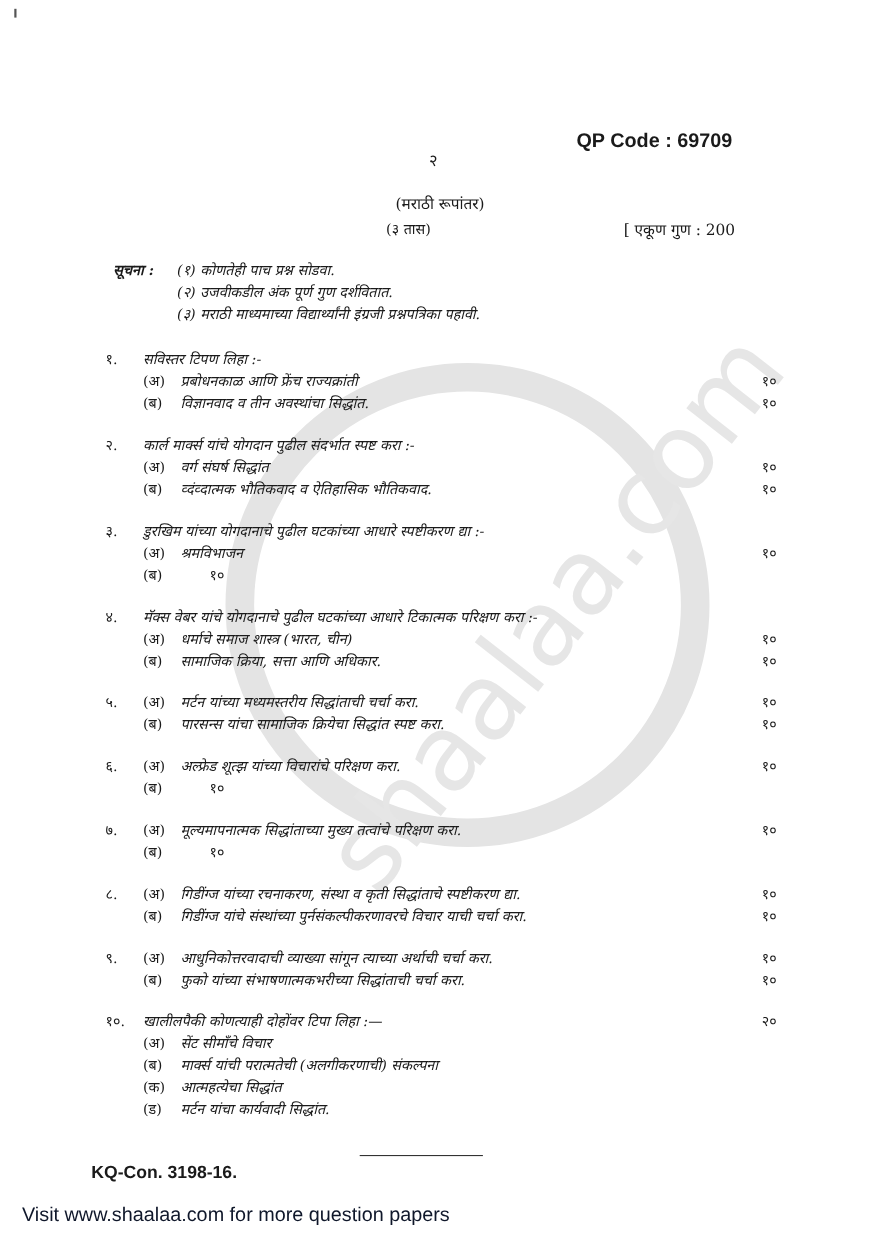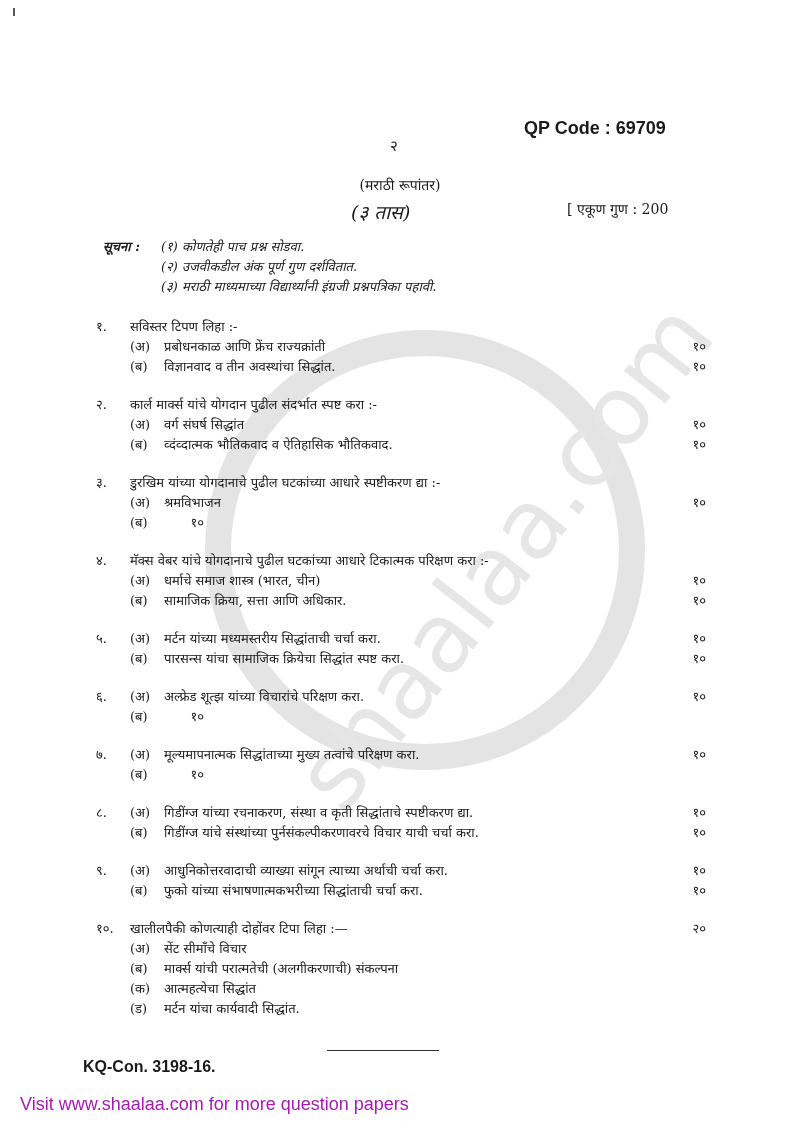--- a/index.html
+++ b/index.html
@@ -17,42 +17,42 @@
     font-family: "DejaVu Sans", sans-serif; font-size: 96px; color: #e6e6e6;
     transform: rotate(-52deg); transform-origin: center; pointer-events: none;
     white-space: nowrap;
   }
   .qp-code {
     position: absolute; left: 524px; top: 118px;
     font-family: "Liberation Sans", sans-serif; font-weight: bold; font-size: 18px;
   }
   .page-num { position: absolute; left: 390px; top: 135px; font-size: 15px; }
   .version { position: absolute; left: 0; width: 800px; top: 175px; text-align: center; font-size: 14px; }
-  .duration { position: absolute; left: 351px; top: 199px; font-size: 19px; font-style: italic; }
+  .duration { position: absolute; left: 351px; top: 199px; font-size: 13px; }
   .total { position: absolute; left: 567px; top: 199px; font-size: 14px; }
   .instructions { position: absolute; left: 103px; top: 237px; font-size: 13px; line-height: 20px; }
   .instr-label { font-weight: bold; display: inline-block; width: 58px; }
   .instr-row { white-space: nowrap; font-style: italic; }
   .instr-indent { padding-left: 58px; }
   .questions { position: absolute; left: 96px; top: 317px; width: 610px; font-size: 13px; }
   .q { margin-bottom: 18px; }
   .row { display: flex; align-items: baseline; height: 20px; white-space: nowrap; }
   .num { width: 34px; flex: none; }
   .sub-label { width: 34px; flex: none; }
   .indent { width: 34px; flex: none; }
-  .text { flex: 1; }
+  .text { flex: 1; font-style: italic; }
   .marks { width: 40px; text-align: right; flex: none; }
   .divider { position: absolute; left: 327px; top: 1050px; width: 112px; height: 1px; background: #333; }
   .footer-code {
     position: absolute; left: 83px; top: 1058px;
     font-family: "Liberation Sans", sans-serif; font-weight: bold; font-size: 16px; text-align: right;
   }
   .footer-visit {
     position: absolute; left: 20px; top: 1094px;
-    font-family: "Liberation Sans", sans-serif; font-size: 18px; color: #a21caf;
+    font-family: "Liberation Sans", sans-serif; font-size: 18px; color: #0f172a;
   }
   .corner-mark { position: absolute; left: 13px; top: 8px; width: 2px; height: 8px; background: #555; }
 </style>
 </head>
 <body>
 
 <div class="corner-mark"></div>
 <div class="watermark"></div>
 <div class="watermark-text">shaalaa.com</div>
 

